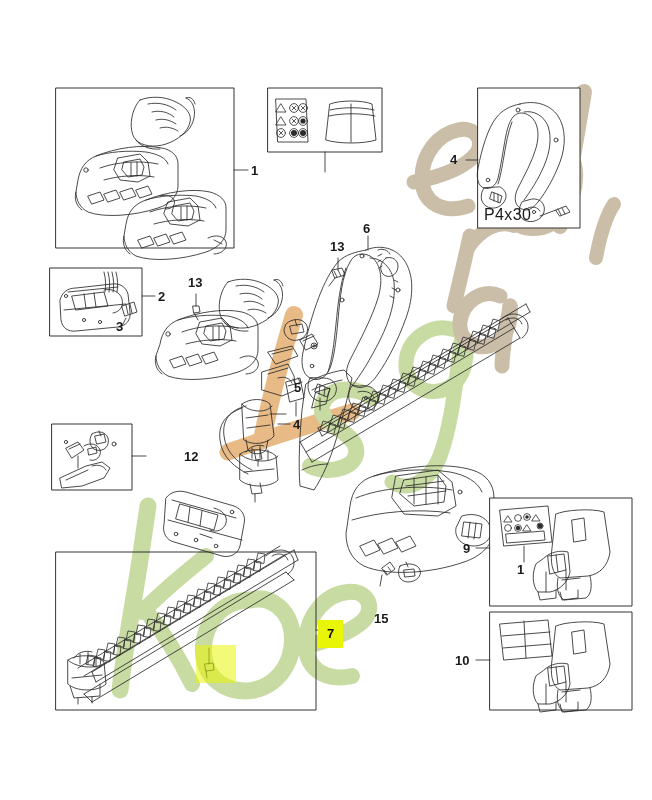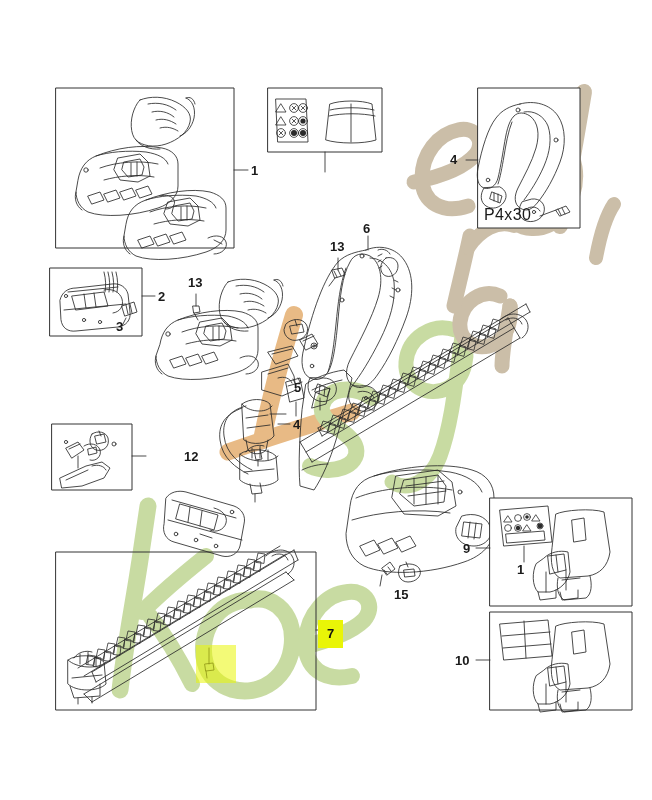--- a/index.html
+++ b/index.html
@@ -667,17 +667,17 @@
   <div class="callout" style="left:294px; top:381px;">5</div>
   <div class="callout" style="left:363px; top:222px;">6</div>
   <div class="callout hl" style="left:318px; top:620px;">7</div>
   <div class="callout" style="left:463px; top:542px;">9</div>
   <div class="callout" style="left:455px; top:654px;text-align:right;">10</div>
   <div class="callout" style="left:450px; top:153px;">4</div>
   <div class="callout" style="left:149px; top:450px;margin-left:35px;">12</div>
   <div class="callout" style="left:188px; top:276px;">13</div>
   <div class="callout" style="left:330px; top:240px;">13</div>
   <div class="callout" style="left:517px; top:563px;">1</div>
-  <div class="callout" style="left:374px; top:588px;margin-left:20px;">15</div>
+  <div class="callout" style="left:374px; top:612px;">15</div>
 
   <div class="pcode" style="left:484px; top:206px;">P4x30</div>
 
 </div>
 
 </body></html>

